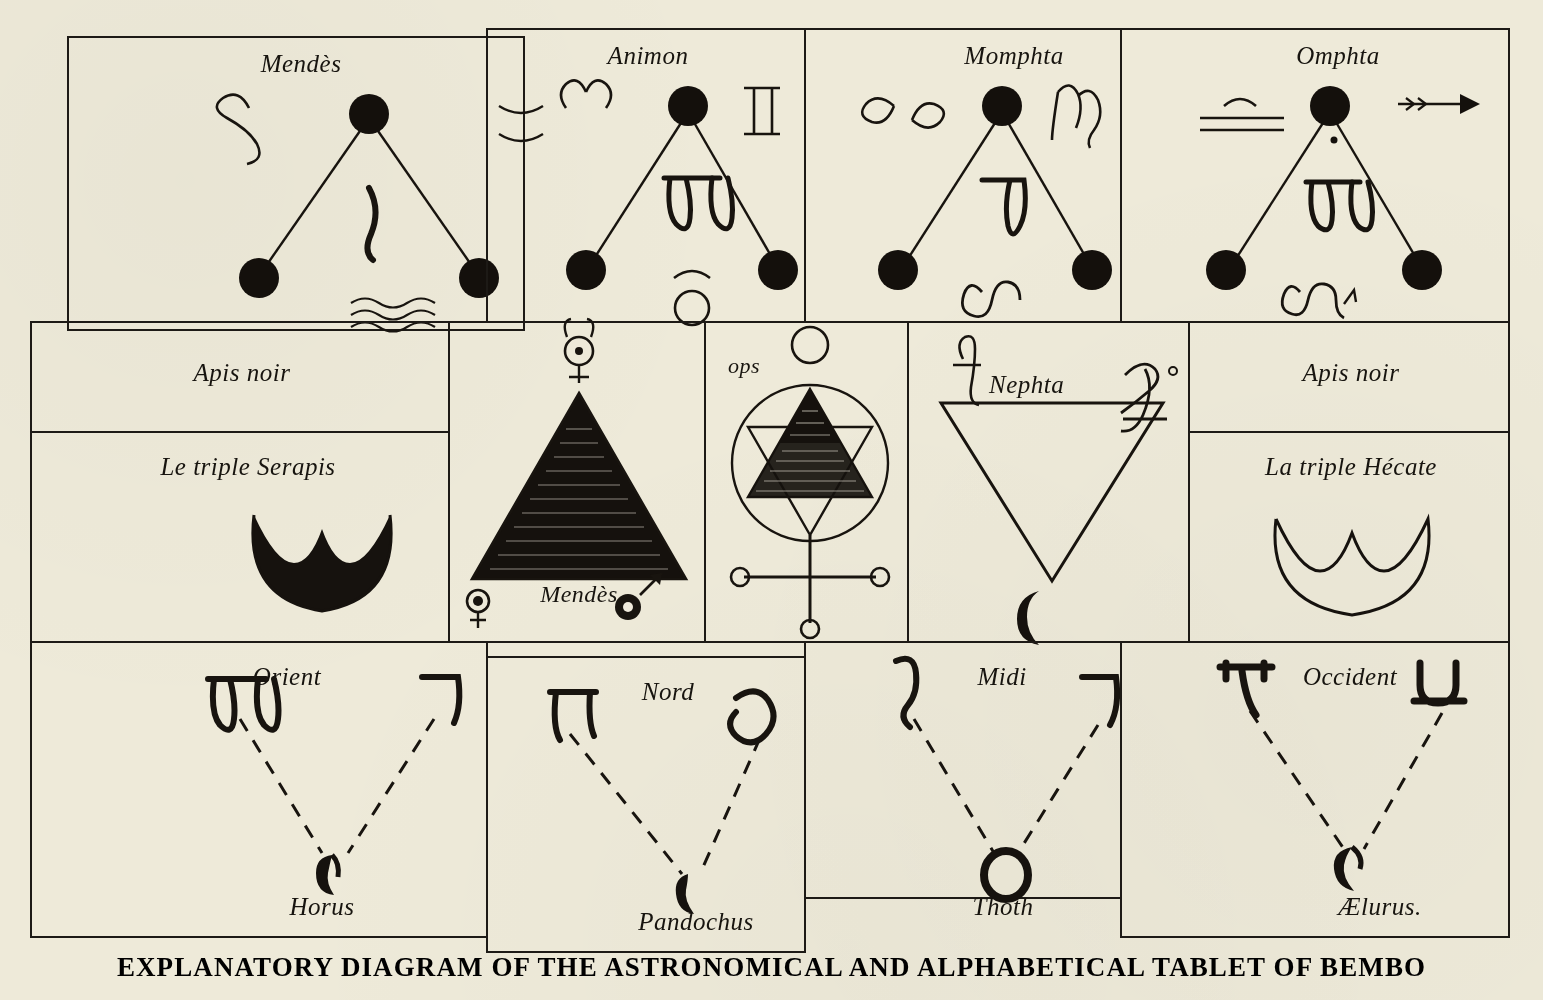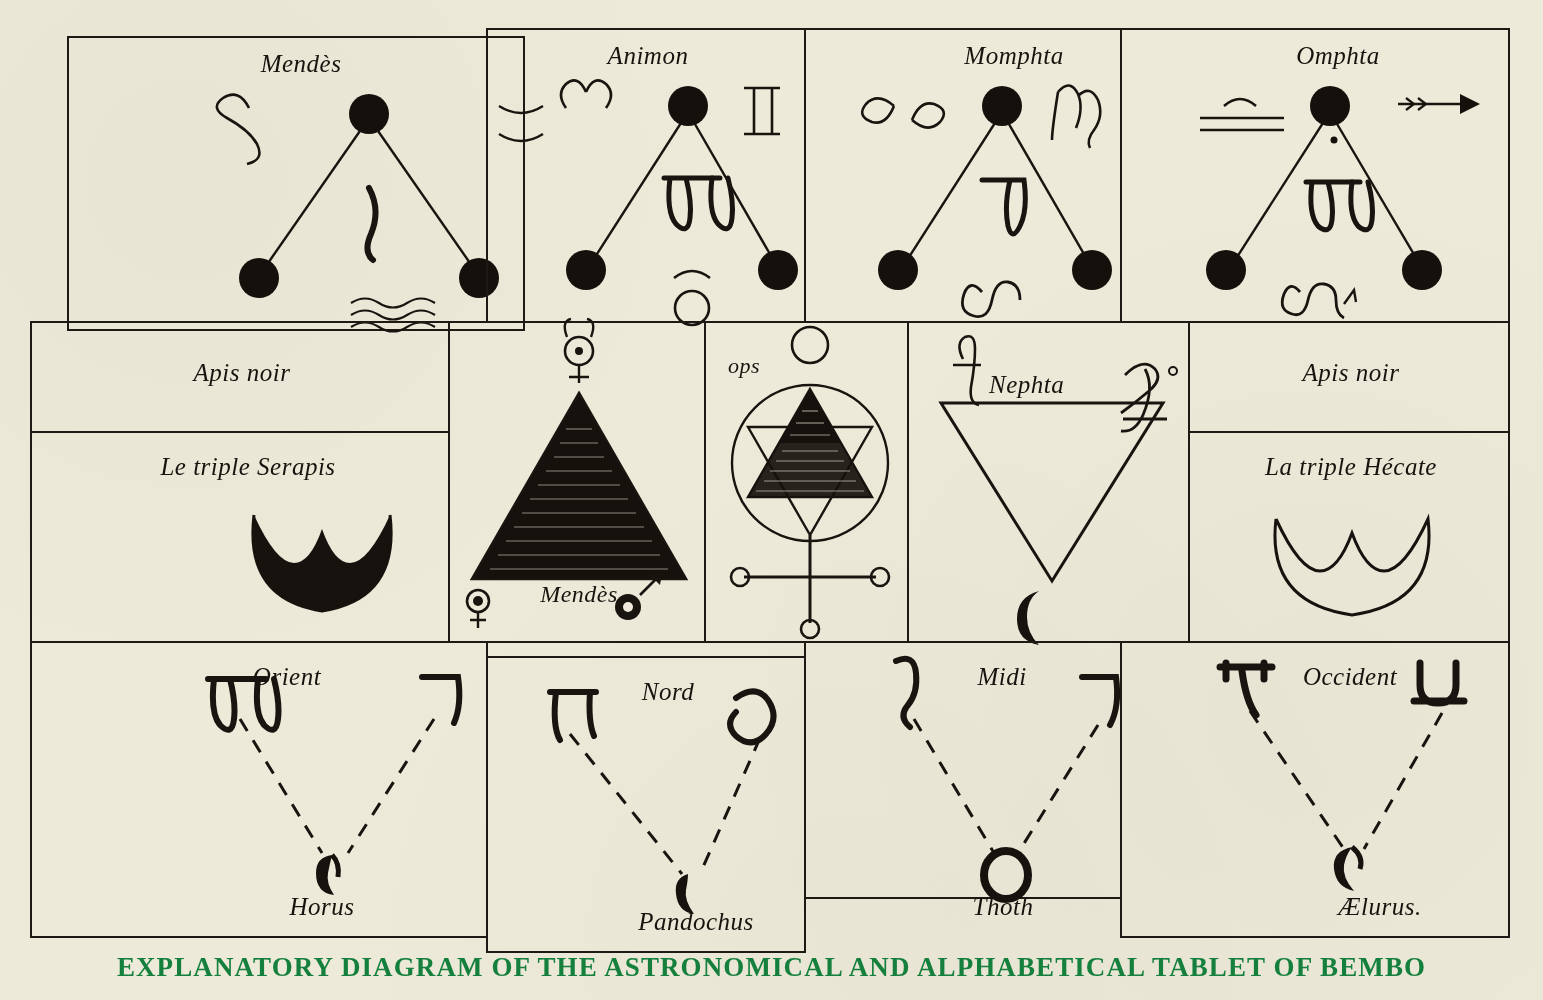--- a/index.html
+++ b/index.html
@@ -57,21 +57,21 @@
   .caption {
     position: absolute;
     left: 0;
     top: 952px;
     width: 1543px;
     text-align: center;
     font-family: "Liberation Serif", serif;
     font-weight: bold;
     font-size: 27px;
     letter-spacing: 1.1px;
-    color: #15803d;
+    color: #000000;
   }
   svg { position: absolute; left: 0; top: 0; overflow: visible; }
 </style>
 </head>
 <body>
 
 <div id="page">
   <div class="plate">
 
     <div class="cell" style="left:0px; top:8px; width:458px; height:295px;margin-left:37px;">

